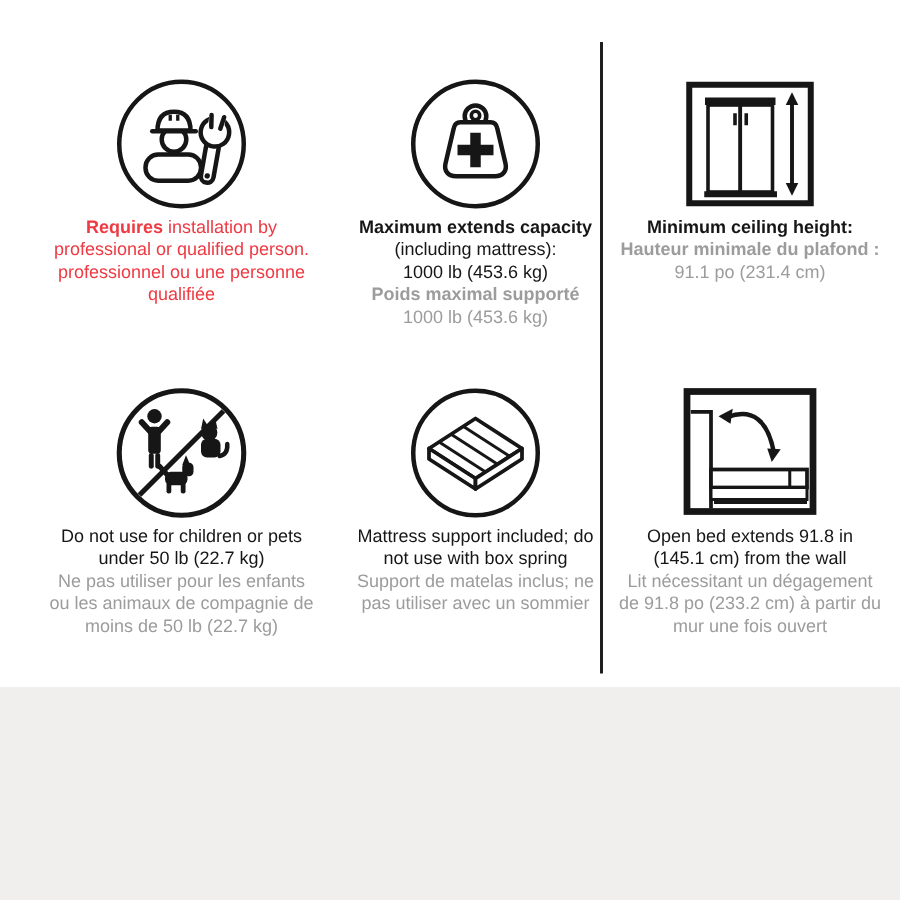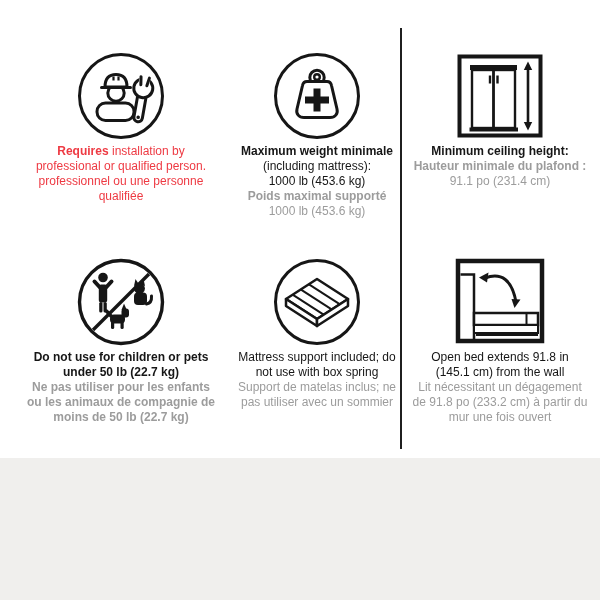--- a/index.html
+++ b/index.html
@@ -7,21 +7,21 @@
     --band_bg:#f0efed; --divider:#1f1f1f; --line_art:#161616;
   }
   html,body{margin:0;padding:0;background:#fff;}
   .canvas{position:relative;width:600px;height:600px;background:#fff;overflow:hidden;
           font-family:"Liberation Sans",sans-serif;color:var(--primary);}
   .divider{position:absolute;left:400px;top:28px;width:1.5px;height:421px;background:var(--divider);}
   .panel{position:absolute;display:flex;flex-direction:column;align-items:center;text-align:center;}
   .p1{left:15px;top:52px;width:212px;}
   .p2{left:231px;top:52px;width:172px;}
   .p3{left:402px;top:52px;width:196px;}
-  .p4{left:15px;top:258px;width:212px;font-weight:bold;}
+  .p4{left:15px;top:258px;width:212px;}
   .p5{left:231px;top:258px;width:172px;}
   .p6{left:402px;top:258px;width:196px;}
   .icon-wrap{height:88px;margin-bottom:4px;display:flex;align-items:center;justify-content:center;}
   .line{font-size:12px;line-height:15px;white-space:nowrap;}
   .line b{font-weight:700;}
   .c-primary{color:var(--primary);}
   .c-secondary{color:var(--secondary);}
   .c-alert{color:var(--alert);}
   .band{position:absolute;left:0;top:458px;width:600px;height:142px;background:var(--band_bg);}
   svg{display:block;}
@@ -68,21 +68,21 @@
     <div class="icon-wrap">
       <svg width="88" height="88" viewBox="0 0 88 88">
         <circle class="stroke" cx="44" cy="44" r="41.5" stroke-width="3"></circle>
         <circle class="fillw" cx="44" cy="25.5" r="7.2" stroke-width="3"></circle>
         <path class="fillw" stroke-width="3" d="M34 29.5 h20 c2.5 0 4 1.5 4.5 4 l5.5 23.5 c1.2 5 -2 8.5 -7 8.5 H31 c-5 0 -8.2 -3.5 -7 -8.5 l5.5 -23.5 c0.5 -2.5 2 -4 4.5 -4 z"></path>
         <circle class="fillw" cx="44" cy="25" r="2.8" stroke-width="2.4"></circle>
         <path class="solid" d="M40.5 36.5 h7 v8 h8.5 v7 h-8.5 v8 h-7 v-8 h-8.5 v-7 h8.5 z"></path>
       </svg>
     </div>
     <div class="lines">
-        <div class="line c-primary"><b>Maximum weight minimale</b></div>
+        <div class="line c-primary"><b>Maximum extends capacity</b></div>
         <div class="line c-primary"><span>(including mattress):</span></div>
         <div class="line c-primary"><span>1000 lb (453.6 kg)</span></div>
         <div class="line c-secondary"><b>Poids maximal supporté</b></div>
         <div class="line c-secondary"><span>1000 lb (453.6 kg)</span></div>
       </div>
   </section>
 
   <section class="panel p3">
     <div class="icon-wrap">
       <svg width="86" height="84" viewBox="0 0 86 84">

